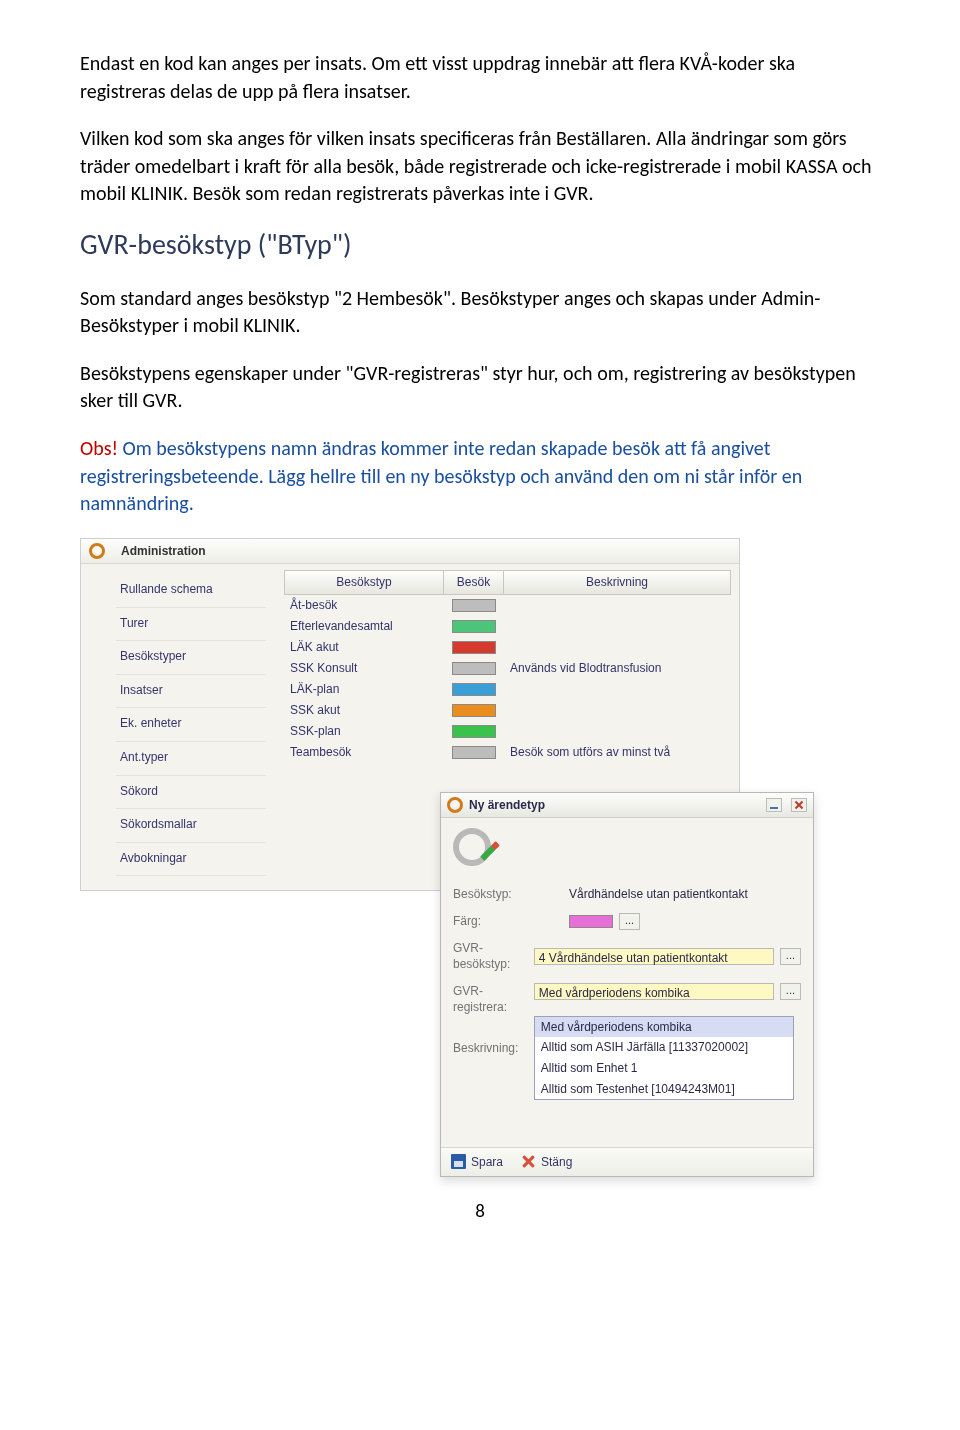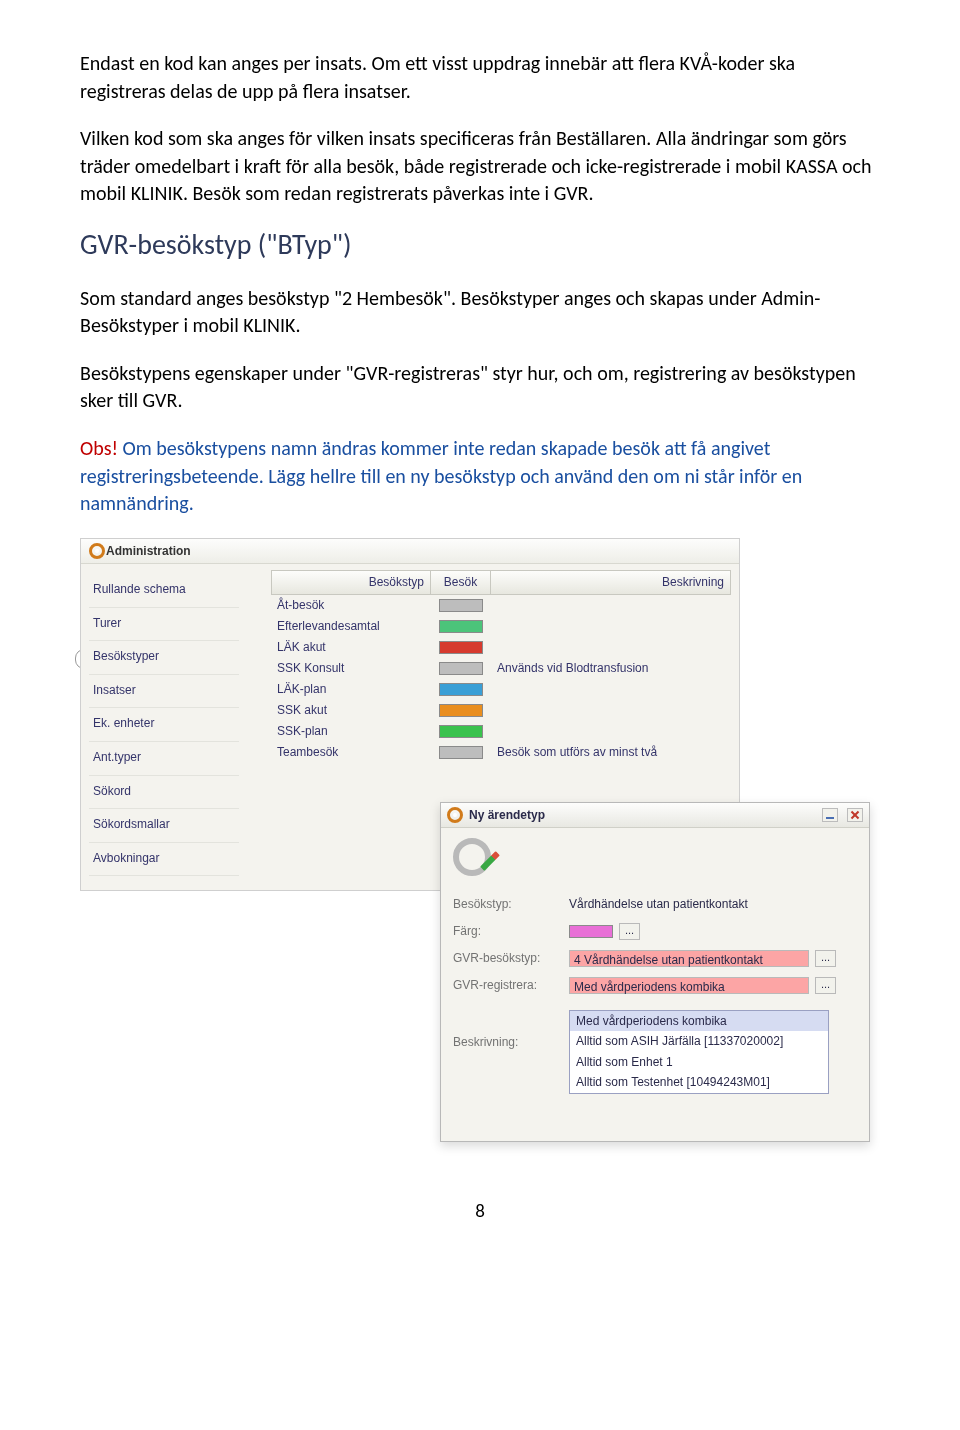--- a/index.html
+++ b/index.html
@@ -34,38 +34,38 @@
     color: #2a2a4a;
   }
   .admin-panel {
     width: 660px;
     background: #f4f3ee;
     border: 1px solid #cfcfcf;
   }
   .admin-title {
     display: flex;
     align-items: center;
-    gap: 1px;
+    gap: 16px;
     padding: 4px 8px;
     font-weight: bold;
     color: #333;
     background: linear-gradient(#fdfdfc, #eeeee8);
     border-bottom: 1px solid #d8d8d0;
   }
   .gear {
     width: 16px; height: 16px;
     border: 3px solid #d17b1b;
     border-radius: 50%;
     position: relative;
   }
   .gear::after {
     content: ""; position: absolute; inset: 3px;
     background: #fff; border-radius: 50%;
   }
-  .admin-body { display: flex; padding: 6px 8px 14px 8px; gap: 32px; }
+  .admin-body { display: flex; padding: 6px 8px 14px 8px; gap: 18px; margin-left: 27px; }
   .sidebar { width: 150px; padding-top: 4px; }
   .side-item {
     padding: 7px 4px 9px 4px;
     border-bottom: 1px solid #e3e3dd;
     color: #34346a;
   }
   .side-item.selected {
     position: relative;
     font-weight: normal;
   }
@@ -84,39 +84,39 @@
   .tbl-head {
     display: flex;
   }
   .tbl-head .th {
     background: linear-gradient(#fdfdfb, #e7e7df);
     border: 1px solid #c8c8c0;
     border-left: none;
     padding: 3px 6px;
     font-weight: normal;
     color: #34346a;
-    text-align: right;
+    text-align: center;
   }
   .tbl-head .th:first-child { border-left: 1px solid #c8c8c0; }
   .tbl-body .tr { display: flex; align-items: center; height: 21px; }
   .td { padding: 0 6px; color: #34346a; overflow: hidden; white-space: nowrap; }
   .col-name { width: 160px; }
   .col-color { width: 60px; display: flex; justify-content: center; }
   .col-desc { flex: 1; }
   .swatch {
     width: 44px; height: 13px;
     border: 1px solid #8a8a8a;
     background: #bdbdbd;
   }
 
   
   .dialog {
     position: absolute;
-    left: 360px; top: 264px;
-    width: 430px;
+    left: 360px; top: 254px;
+    width: 374px;
     background: #f4f3ee;
     border: 1px solid #b8b8b8;
     box-shadow: 0 4px 10px rgba(0,0,0,.15);
   }
   .dialog-title {
     background: linear-gradient(#fdfdfc, #e8e8e2);
     padding: 4px 6px;
     display: flex;
     align-items: center;
     gap: 6px;
@@ -156,21 +156,21 @@
     position:absolute; left:26px; top:20px; width:22px; height:6px;
     background: linear-gradient(90deg,#3aa844 70%, #d94f3a 70%);
     transform: rotate(-45deg); border-radius: 1px;
   }
 
   .form { padding: 0 12px 10px 12px; }
   .form-row { display: flex; align-items: center; margin-bottom: 10px; gap: 6px; }
   .form-label { width: 110px; color: #737373; }
   .form-val { flex: 1; color: #2a2a4a; display:flex; align-items:center; gap:6px; }
   .form-input {
-    border: 1px solid #b9b9b9; padding: 1px 4px; background: #fca5a5; height: 17px;
+    border: 1px solid #b9b9b9; padding: 1px 4px; background: #fef9c3; height: 17px;
   }
   .form-val .swatch { width: 44px; }
   .dots {
     border: 1px solid #b9b9b9; padding: 0 5px; background: #f2f2ec;
     height: 17px; line-height: 13px; font-size: 11px;
   }
   .dropdown-open {
     border: 1px solid #9aa0c2;
     background: #fff;
     width: 260px;
@@ -369,17 +369,27 @@
       </div>
 
       <div class="form-row" style="margin-top:-70px">
         <div class="form-label">Beskrivning:</div>
         <div class="form-val"></div>
       </div>
       <div style="height:70px"></div>
 
     </div>
 
+    <div class="dialog-footer">
+      <div class="dlg-action">
+        <span class="floppy"></span>
+        <span>Spara</span>
+      </div>
+      <div class="dlg-action">
+        <span class="xicon"></span>
+        <span>Stäng</span>
+      </div>
+    </div>
   </div>
 
 </div>
 
 <div class="page-num">8</div>
 
 </body></html>

